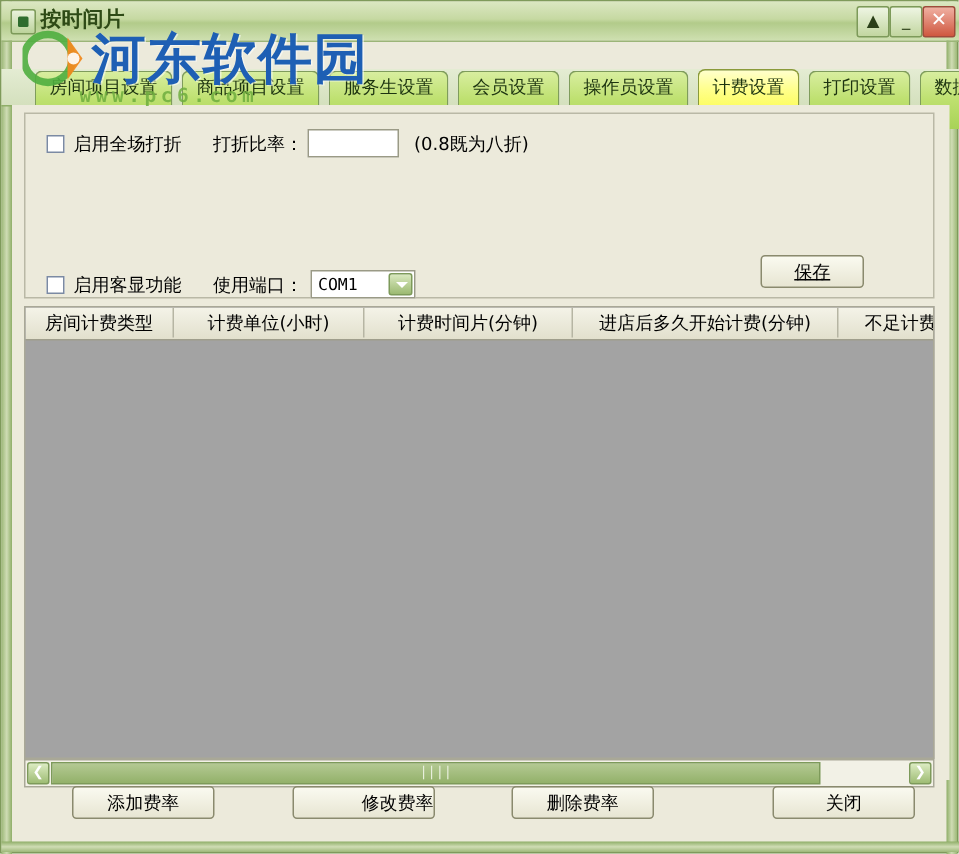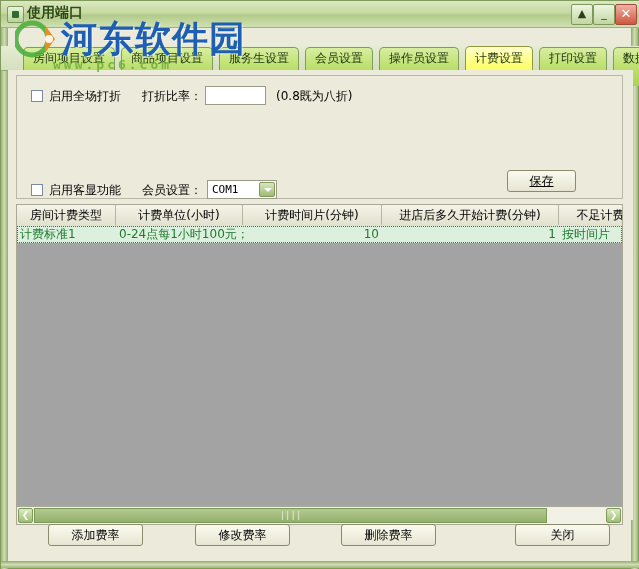--- a/index.html
+++ b/index.html
@@ -268,21 +268,21 @@
 <body>
 
 <div id="window">
 
   <div id="frame-left"></div>
   <div id="frame-right"></div>
   <div id="frame-bottom"></div>
 
   <div id="titlebar">
     <div id="title-icon"></div>
-    <div id="title-text">使用端口</div>
+    <div id="title-text">按时间片</div>
     <div class="winbtn" id="btn-restore">
       <span class="glyph">▲</span>
     </div>
     <div class="winbtn" id="btn-min">
       <span class="glyph">_</span>
     </div>
     <div class="winbtn" id="btn-close">
       <span class="glyph">✕</span>
     </div>
   </div>
@@ -313,21 +313,21 @@
     <div id="groupbox">
 
       <div class="cb" style="left:14px;top:14px;"></div>
       <div class="lbl" style="left:32px;top:12px;">启用全场打折</div>
       <div class="lbl" style="left:125px;top:12px;">打折比率：</div>
       <input class="txtin" id="in-rate" style="left: 188px; top: 10px; width: 61px; height: 19px;" value="">
       <div class="hint" style="left:259px;top:12px;">(0.8既为八折)</div>
 
       <div class="cb" style="left:14px;top:108px;"></div>
       <div class="lbl" style="left:32px;top:106px;">启用客显功能</div>
-      <div class="lbl" style="left:125px;top:106px;">会员设置：</div>
+      <div class="lbl" style="left:125px;top:106px;">使用端口：</div>
       <div id="combo-port">
         <span class="cval">COM1</span>
         <span class="cbtn"></span>
       </div>
 
       <div class="cb" style="left:14px;top:134px;"></div>
       <div class="lbl" style="left:32px;top:132px;">结账后餐台状态即刻变为脏台状态后，在</div>
       <div id="spin-dirty">
         <span class="sval">0</span>
         <span class="sbtns"></span>
@@ -346,38 +346,31 @@
     <div id="btn-save">保存</div>
 
     <div id="grid">
       <div id="grid-head">
           <div class="hcell" style="left: 0px; width: 99px;">房间计费类型</div>
           <div class="hcell" style="left: 99px; width: 127px;">计费单位(小时)</div>
           <div class="hcell" style="left: 226px; width: 139px;">计费时间片(分钟)</div>
           <div class="hcell" style="left: 365px; width: 177px;">进店后多久开始计费(分钟)</div>
           <div class="hcell" style="left: 542px; width: 120px;">不足计费单位的</div>
         </div>
-      <div id="grid-row">
-          <div class="dcell l" style="left: 0px; width: 99px;">计费标准1</div>
-          <div class="dcell l" style="left: 99px; width: 127px;">0-24点每1小时100元；</div>
-          <div class="dcell r" style="left: 226px; width: 139px;">10</div>
-          <div class="dcell r" style="left: 365px; width: 177px;">1</div>
-          <div class="dcell l" style="left: 542px; width: 120px;">按时间片</div>
-        </div>
     </div>
 
     <div id="hscroll">
       <div class="sbbtn" id="sb-left">
         <span class="ag">❮</span>
       </div>
       <div id="sb-thumb"></div>
       <div class="sbbtn" id="sb-right">
         <span class="ag">❯</span>
       </div>
     </div>
   </div>
 
   <div class="bbtn" style="left:47px;">添加费率</div>
-  <div class="bbtn" style="left:194px;">修改费率</div>
+  <div class="bbtn" style="left:194px;text-align:right;">修改费率</div>
   <div class="bbtn" style="left:340px;">删除费率</div>
   <div class="bbtn" style="left:470px;margin-left:44px;">关闭</div>
 
 </div>
 
 </body></html>

